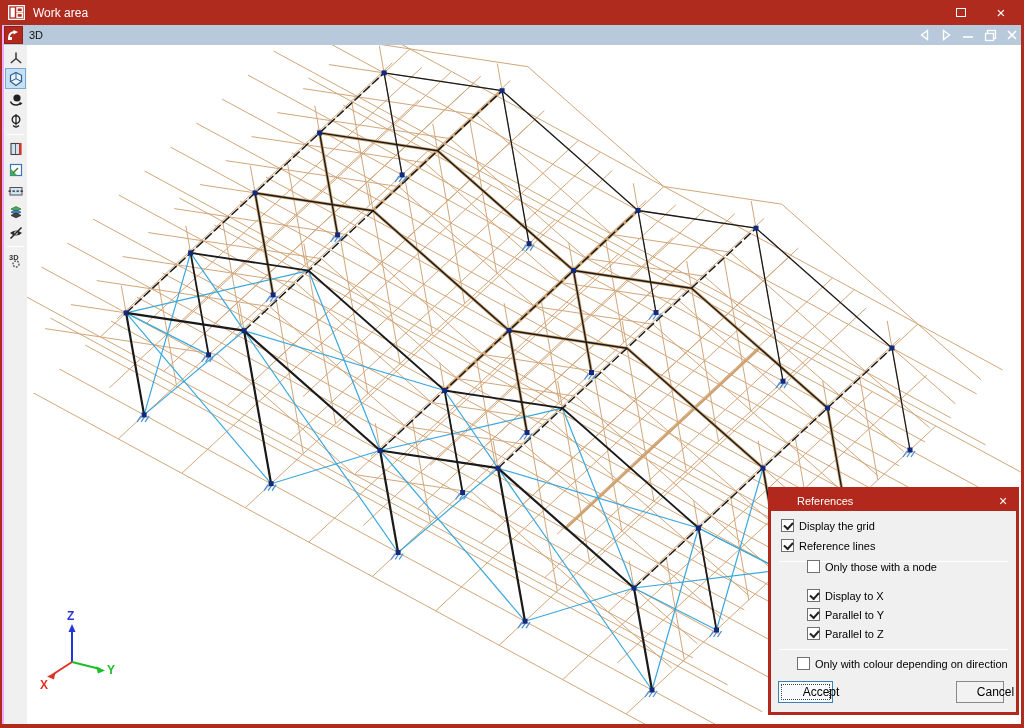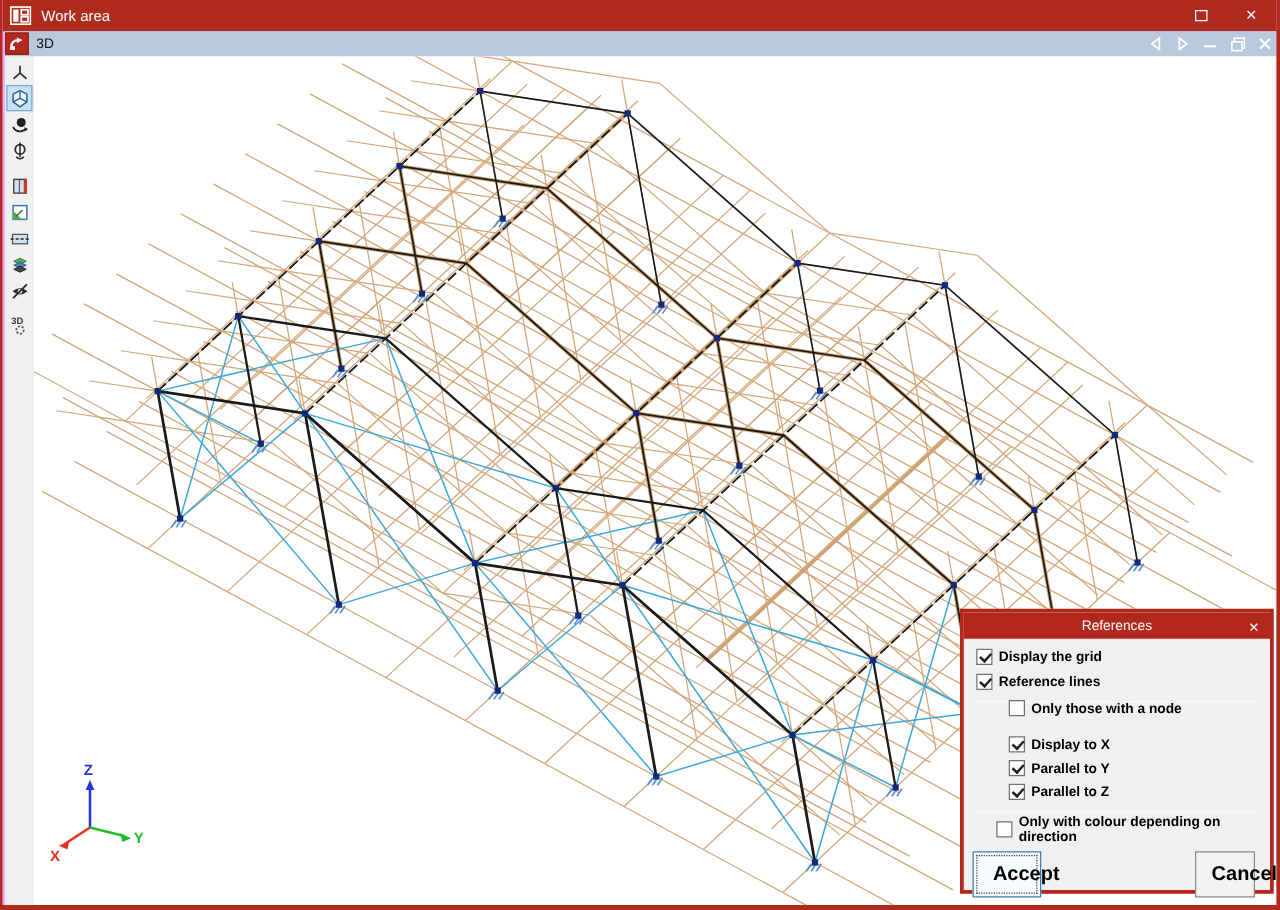--- a/index.html
+++ b/index.html
@@ -28,30 +28,30 @@
   .tbtn{width:21px;height:21px;display:flex;align-items:center;justify-content:center;margin:0;}
   .tbtn.sel{background:#C8E0F4;border:1px solid #77A9D4;}
   .tsep{width:17px;height:1px;background:#C9C9C9;border-bottom:1px solid #fff;margin:3px 0;}
   
   .canvas{position:absolute;left:25px;top:45px;width:996px;height:679px;background:#fff;overflow:hidden;}
   .canvas svg{display:block;}
   
   .dlg{position:absolute;left:766px;top:487px;width:251px;height:228px;background:#F0F0F0;
     border:3px solid #B3281C;z-index:5;}
   .dlg-title{height:21px;background:#B3281C;color:#fff;font-size:11px;display:flex;align-items:center;}
-  .dlg-title .t{flex:1;text-align:center;padding-left:26px;}
+  .dlg-title .t{flex:1;text-align:left;padding-left:26px;}
   .dlg-x{width:26px;text-align:center;font-size:14px;color:#fff;}
-  .dlg-body{position:relative;width:100%;height:204px;font-size:11px;color:#000;font-weight:bold;}
+  .dlg-body{position:relative;width:100%;height:204px;font-size:11px;color:#000;}
   .row{position:absolute;display:flex;align-items:center;height:15px;}
   .cbox{width:13px;height:13px;background:#fff;border:1px solid #707070;margin-right:5px;position:relative;flex:0 0 13px;}
   .cbox.on::after{content:"";position:absolute;left:2px;top:2px;width:7px;height:4px;
     border-left:2px solid #222;border-bottom:2px solid #222;transform:rotate(-48deg);}
   .sep{position:absolute;left:8px;right:8px;height:1px;background:#D7D7D7;border-bottom:1px solid #fff;}
-  .btn{position:absolute;top:170px;height:37px;background:#F2F2F2;border:1px solid #8A8A8A;
-    font-size:16px;display:flex;align-items:center;justify-content:center;padding-left:31px;}
+  .btn{position:absolute;top:170px;height:22px;background:#F2F2F2;border:1px solid #8A8A8A;
+    font-size:12px;display:flex;align-items:center;justify-content:center;padding-left:31px;}
   .btn.focus{border:1px solid #3C7FB1;outline:1px dotted #444;outline-offset:-4px;background:#F7FBFE;}
 </style>
 </head>
 <body>
 
 <div class="window">
 
   <div class="titlebar">
     <span class="appicon">
       <svg width="17" height="15" viewBox="0 0 17 15">

